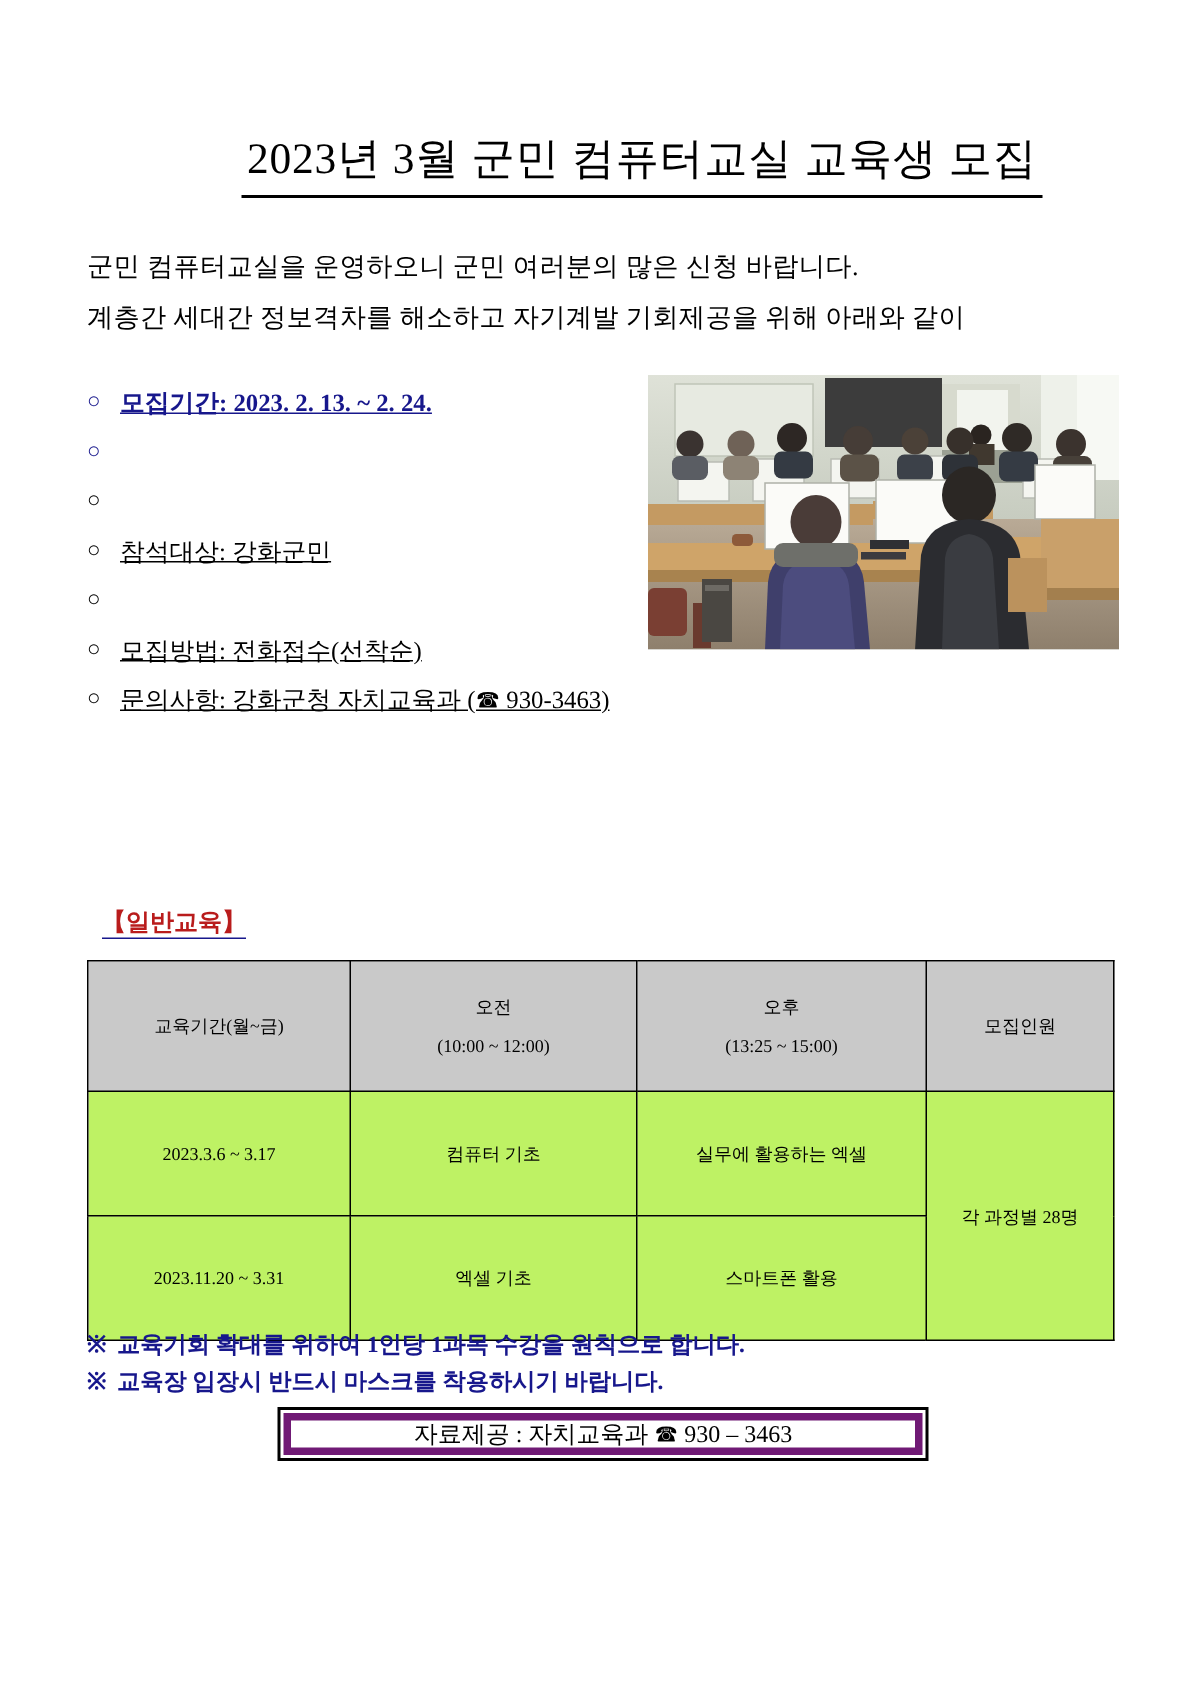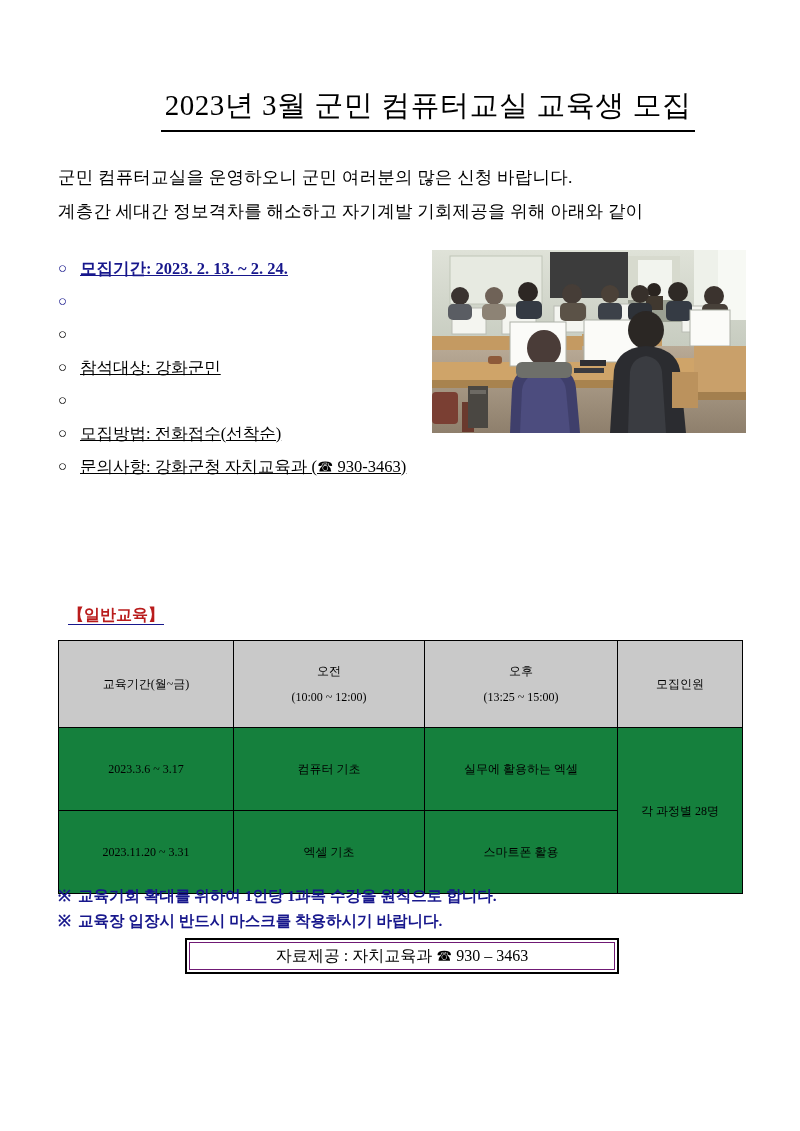--- a/index.html
+++ b/index.html
@@ -124,21 +124,21 @@
     padding: 4px 2px;
     font-weight: normal;
     line-height: 26px;
   }
   .schedule-table thead th {
     background: #c9c9c9;
     height: 78px;
   }
   .schedule-table tbody td {
     height: 74px;
-    background: #15803d;
+    background: #bef264;
   }
   .col-a { width: 175px; }
   .col-b { width: 191px; }
   .col-c { width: 193px; }
   .col-d { width: 125px; }
   .th-two-line .l1 { display: block; }
   .th-two-line .l2 { display: block; }
 
   
   .notes {
@@ -167,21 +167,21 @@
     top: 938px;
     width: 434px;
     height: 36px;
     border: 2.5px solid #000;
     box-sizing: border-box;
     background: #fff;
   }
   .footer-box-inner {
     position: absolute;
     left: 2px; top: 2px; right: 2px; bottom: 2px;
-    border: 1px solid #701a75;
+    border: 5px solid #701a75;
     display: flex;
     align-items: center;
     justify-content: center;
     font-size: 16px;
     white-space: nowrap;
   }
 </style>
 </head>
 <body>
 

